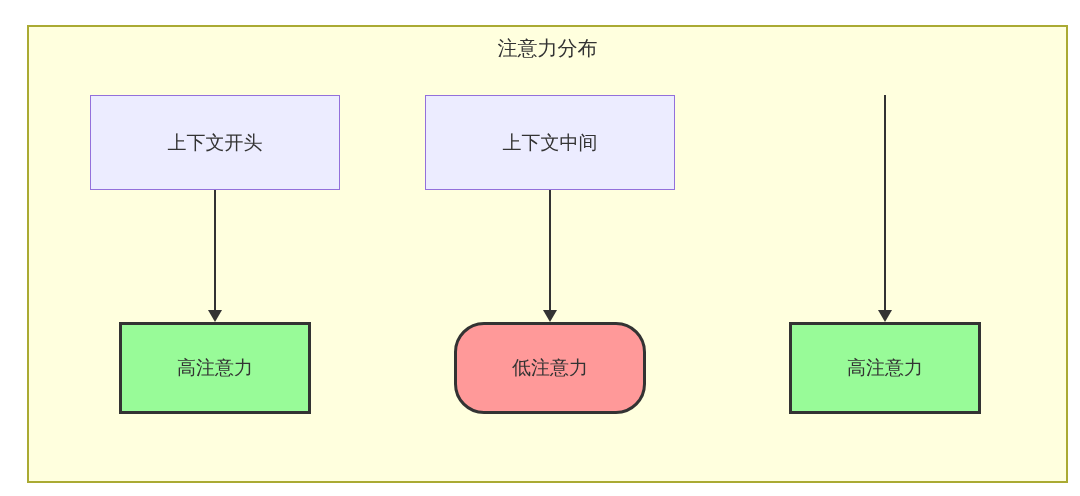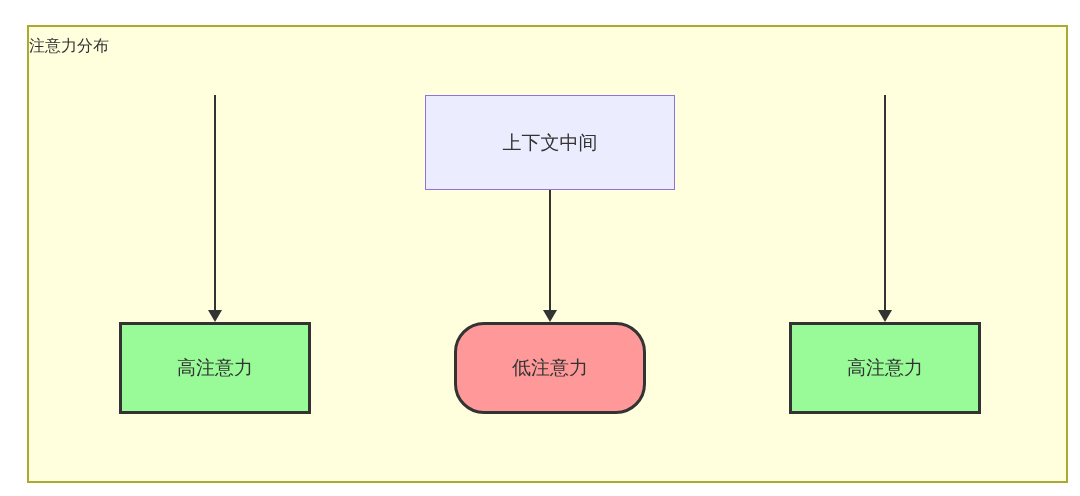--- a/index.html
+++ b/index.html
@@ -23,22 +23,22 @@
     height: 458px;
     box-sizing: border-box;
     background: var(--cluster-fill, #ffffde);
     border: 2px solid var(--cluster-border, #aaaa33);
   }
   .cluster-title {
     position: absolute;
     top: 9px;
     left: 0;
     width: 100%;
-    text-align: left;
-    font-size: 16px;
+    text-align: center;
+    font-size: 20px;
     color: var(--text, #333333);
     line-height: 1.2;
   }
   .column {
     position: absolute;
     top: 68px;
     width: 250px;
     height: 319px;
     display: flex;
     flex-direction: column;
@@ -90,20 +90,23 @@
   }
 </style>
 </head>
 <body>
 
 <div class="canvas">
   <div class="cluster">
     <div class="cluster-title">注意力分布</div>
 
     <div class="column col-1">
+      <div class="node source-node">
+        <span>上下文开头</span>
+      </div>
       <div class="edge">
         <div class="edge-line"></div>
         <div class="edge-head"></div>
       </div>
       <div class="node result-node result-high">
         <span>高注意力</span>
       </div>
     </div>
 
     <div class="column col-2">

